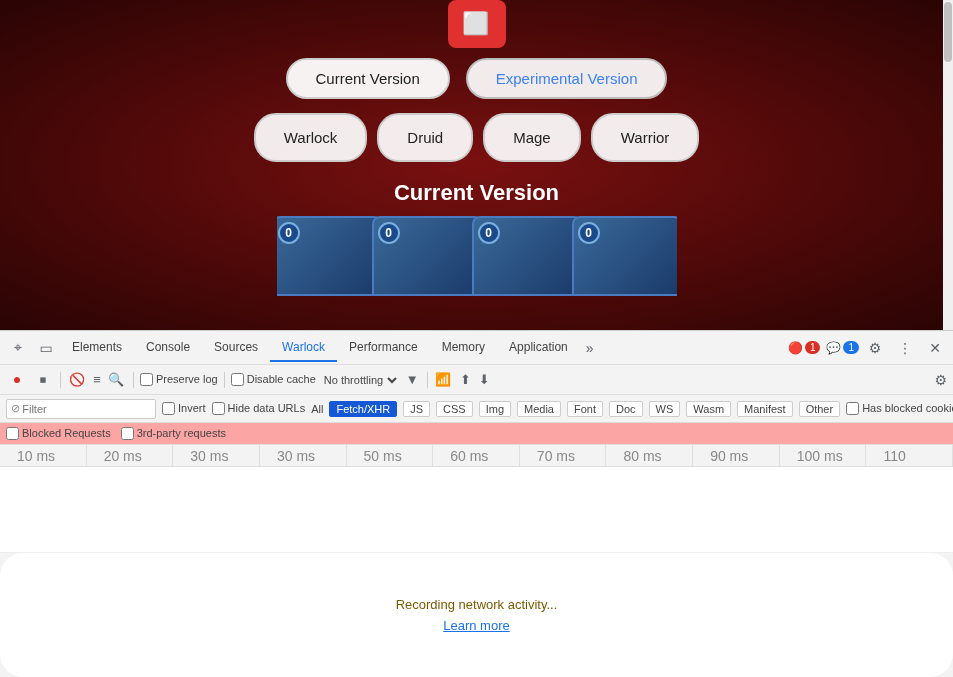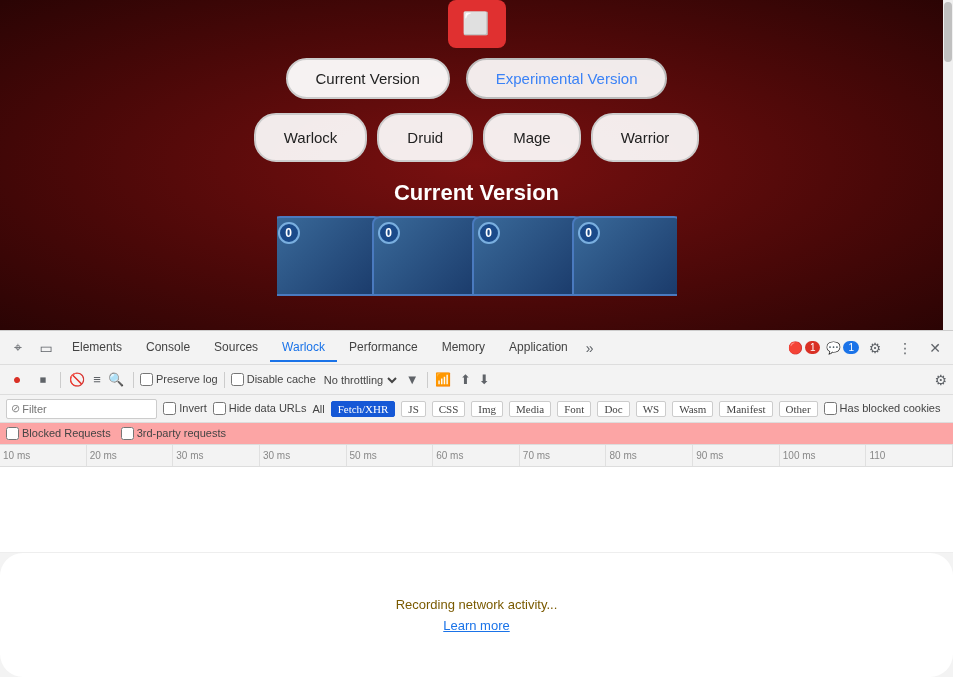--- a/index.html
+++ b/index.html
@@ -306,44 +306,43 @@
 
     .filter-type-btn {
       padding: 1px 6px;
       font-size: 11px;
       border: 1px solid #ccc;
       border-radius: 2px;
       background: white;
       cursor: pointer;
       color: #444;
       white-space: nowrap;
-      font-family: Liberation Serif, serif;
     }
 
     .filter-type-btn.active {
       background: #1558d6;
       color: white;
       border-color: #1558d6;
     }
 
     
     .timeline-header {
       display: flex;
       background: #f3f3f3;
       border-bottom: 1px solid #ddd;
       height: 22px;
       overflow: hidden;
     }
 
     .timeline-tick {
       flex: 1;
-      font-size: 10px;
+      font-size: 14px;
       color: #888;
       border-right: 1px solid #e0e0e0;
-      padding-left: 3px;
+      padding-left: 17px;
       display: flex;
       align-items: center;
     }
 
     .timeline-body {
       flex: 1;
       background: white;
       border-bottom: 1px solid #eee;
     }
 

